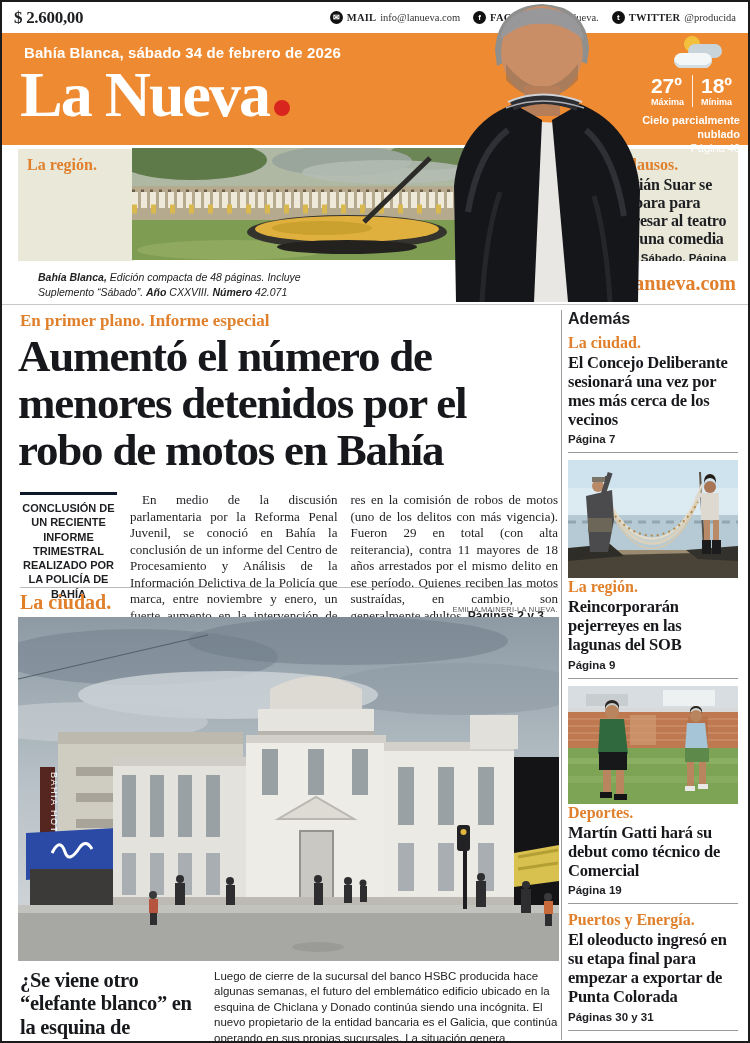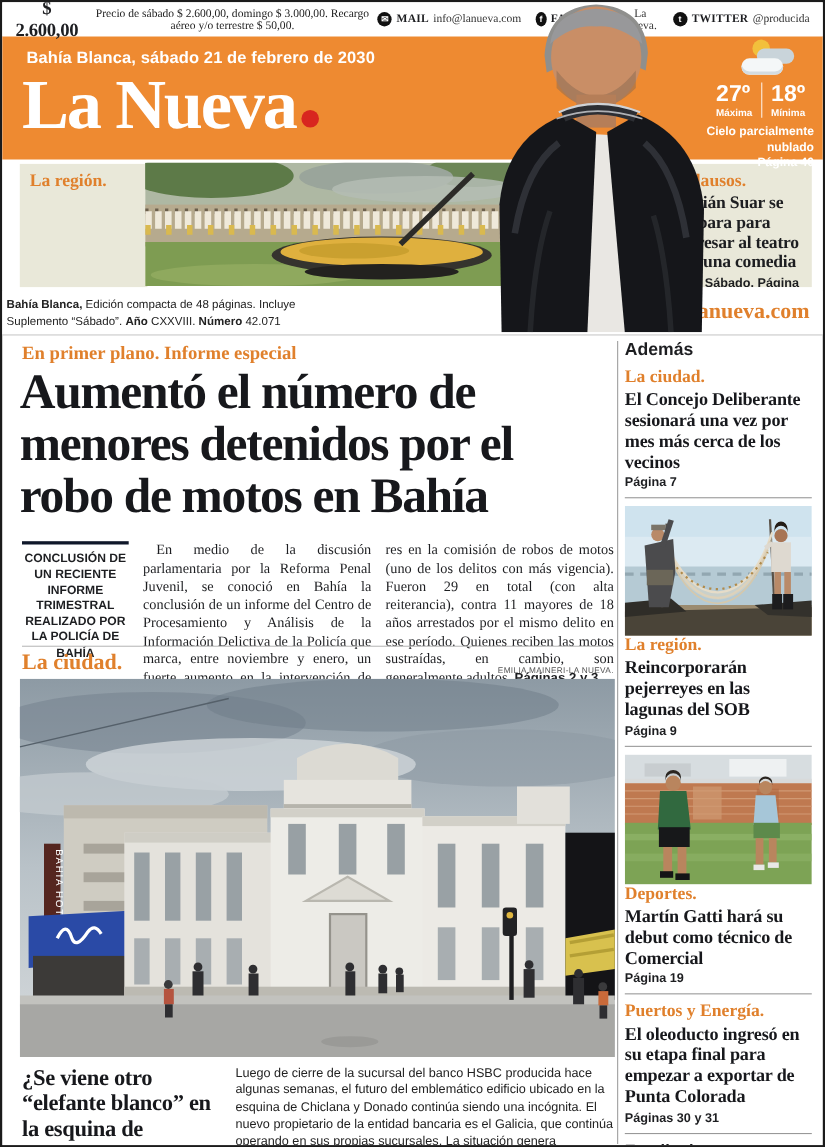--- a/index.html
+++ b/index.html
@@ -30,37 +30,37 @@
   .wsun{position:absolute;left:12px;top:0;width:16px;height:16px;border-radius:50%;background:#f2c03c;}
   .wcloud{position:absolute;border-radius:9px;}
   .wc-back{left:16px;top:8px;width:34px;height:14px;background:#c9d4da;}
   .wc-front{left:2px;top:17px;width:38px;height:15px;background:#f4f7f8;box-shadow:inset 0 -3px 0 #d3dce1;}
   .temps{display:flex;justify-content:flex-end;margin-top:1px;}
   .temp{padding:0 8px;text-align:left;}
   .temp + .temp{border-left:1px solid rgba(255,255,255,.85);}
   .temp .t{font-size:21px;font-weight:bold;line-height:1;}
   .temp .l{font-size:9px;font-weight:bold;margin-top:1px;}
   .forecast{font-size:11px;font-weight:bold;line-height:1.25;margin-top:7px;}
-  .forecast-page{font-size:11px;font-weight:bold;}
+  .forecast-page{font-size:11px;font-weight:normal;}
 
   
   .teaser-row{position:absolute;top:143px;left:0;right:0;height:119px;background:#fff;}
   .teaser-box{position:absolute;background:#E9E8D9;padding:8px 9px;box-sizing:border-box;overflow:hidden;}
   .teaser-left{left:16px;top:4px;width:116px;height:112px;}
   .teaser-right{left:601px;top:4px;width:135px;height:112px;}
   .teaser-section{font-family:"Liberation Serif",serif;font-weight:bold;color:#E0802C;font-size:16px;line-height:1.05;}
   .teaser-title{font-family:"Liberation Serif",serif;font-weight:bold;font-size:16px;line-height:1.12;
                 color:#1d1e21;margin-top:2px;letter-spacing:-.2px;}
   .teaser-page{font-size:11.5px;font-weight:bold;margin-top:5px;}
   .teaser-photo{position:absolute;left:130px;top:3px;width:470px;height:112px;}
   .suar{position:absolute;left:440px;top:0;width:210px;height:300px;z-index:30;pointer-events:none;}
 
   
   .edition-row{position:absolute;top:262px;left:0;right:0;height:40px;background:#fff;}
-  .edition{position:absolute;left:4px;top:6px;font-size:10.5px;line-height:1.45;color:#222;}
+  .edition{position:absolute;left:36px;top:6px;font-size:10.5px;line-height:1.45;color:#222;font-style:italic;}
   .website{position:absolute;right:12px;top:8px;font-family:"Liberation Serif",serif;font-weight:bold;
            font-size:20px;color:#E0802C;cursor:pointer;z-index:2;}
   .rule-top{position:absolute;top:302px;left:0;right:0;height:1px;background:#c9c9c9;}
   .vdivider{position:absolute;left:559px;top:308px;height:730px;width:1px;background:#9f9f9f;}
 
   
   .kicker{position:absolute;left:18px;top:309px;font-family:"Liberation Serif",serif;font-weight:bold;
           font-size:17px;color:#E0802C;}
   .headline{position:absolute;left:16px;top:331px;width:542px;font-family:"Liberation Serif",serif;
             font-weight:bold;font-size:45px;line-height:1.04;letter-spacing:-1.2px;color:#17181c;}
@@ -96,42 +96,41 @@
   .sb-photo{width:170px;height:118px;display:block;}
   .columnist-header{font-size:15px;font-weight:bold;margin:6px 0 4px;}
 </style>
 </head>
 <body>
 
 <div class="page">
 
   <div class="topbar">
     <b class="price">$ 2.600,00</b>
-    <span class="price-details">Precio de sábado $ 2.600,00, domingo $ 3.000,00. Recargo aéreo y/o terrestre $ 50,00.</span>
     <div class="topbar-right">
       <span class="social">
         <span class="circ">✉</span>
         <b>MAIL</b>
         <span class="val">info@lanueva.com</span>
       </span>
       <span class="social">
         <span class="circ">f</span>
         <b>FACEBOOK</b>
         <span class="val">La Nueva.</span>
       </span>
       <span class="social">
         <span class="circ">t</span>
         <b>TWITTER</b>
         <span class="val">@producida</span>
       </span>
     </div>
   </div>
 
   <div class="masthead">
-    <div class="dateline">Bahía Blanca, sábado 21 de febrero de 2030</div>
+    <div class="dateline">Bahía Blanca, sábado 34 de febrero de 2026</div>
     <div class="logo"><span>La Nueva</span><span class="logo-dot"></span></div>
     <div class="weather">
       <div class="weather-icon">
         <span class="wsun"></span>
         <span class="wcloud wc-back"></span>
         <span class="wcloud wc-front"></span>
       </div>
       <div class="temps">
         <div class="temp">
           <div class="t">27º</div>

